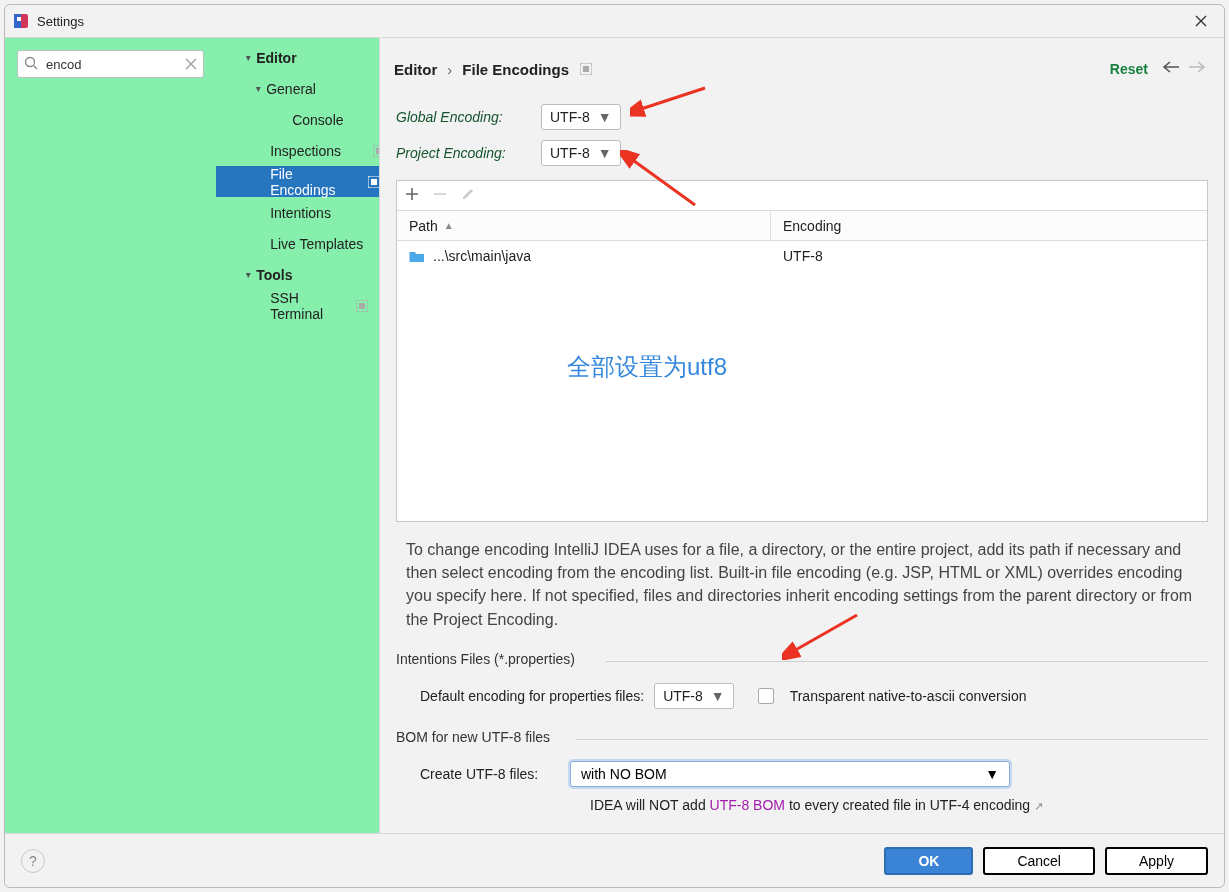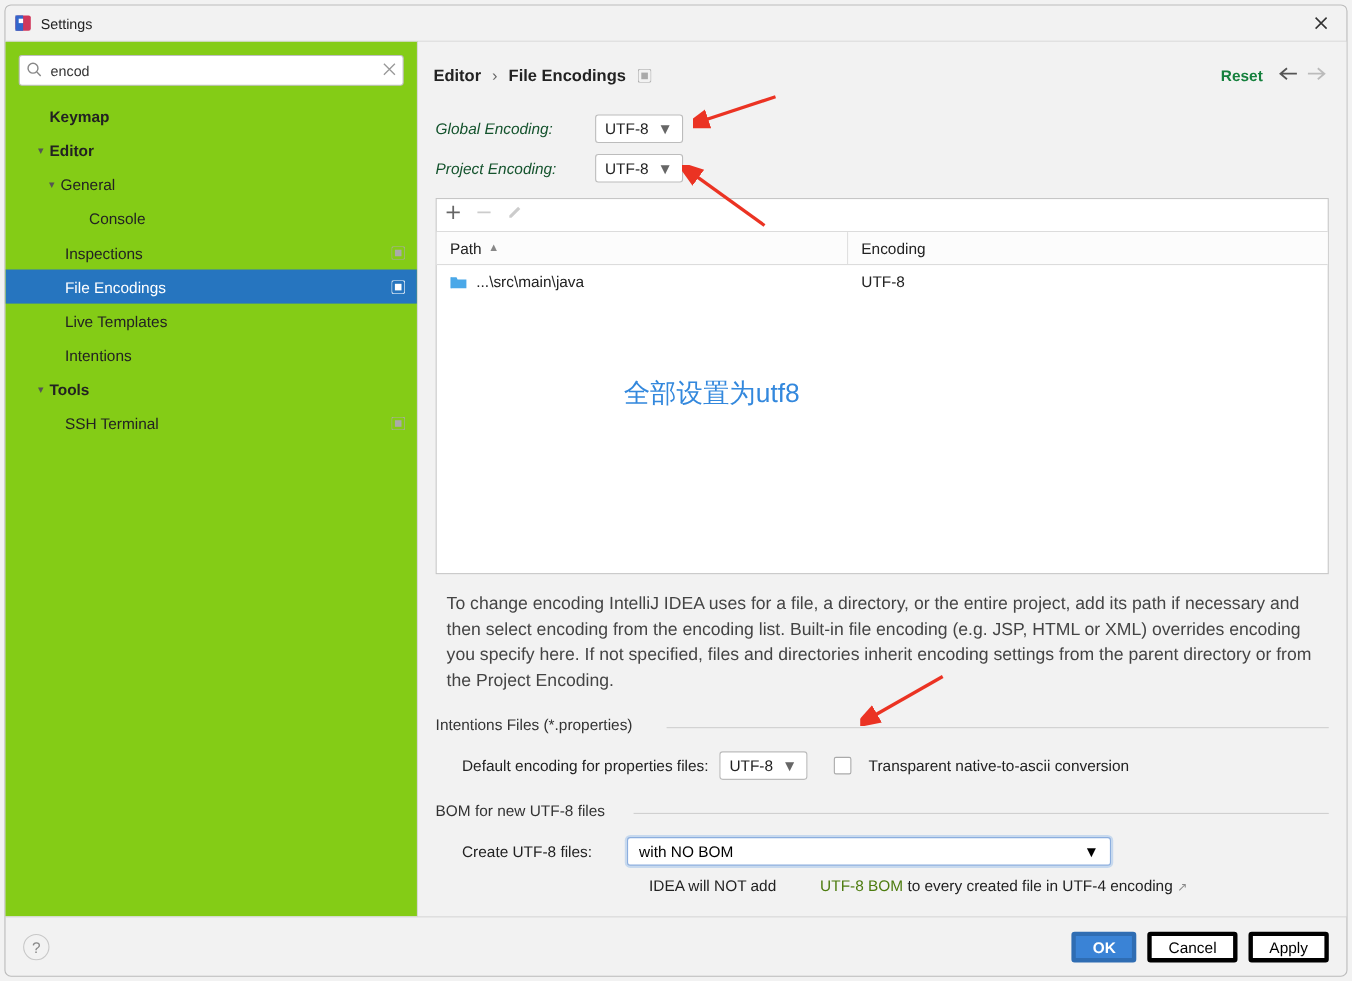--- a/index.html
+++ b/index.html
@@ -4,21 +4,21 @@
 <style>
   * { box-sizing: border-box; margin: 0; padding: 0; font-family: "Segoe UI", Arial, sans-serif; }
   body { width: 1229px; height: 892px; background: #f2f2f2; overflow: hidden; position: relative; }
   .dialog { position: absolute; top: 4px; left: 4px; right: 4px; bottom: 4px; background: #f2f2f2; border: 1px solid #bbb; border-radius: 6px; display: flex; flex-direction: column; }
   .titlebar { height: 32px; display: flex; align-items: center; padding: 0 8px 0 8px; }
   .titlebar .app-icon { width: 16px; height: 16px; margin-right: 8px; }
   .titlebar .title { font-size: 13px; color: #222; }
   .titlebar .spacer { flex: 1; }
   .titlebar .close { width: 30px; height: 24px; display:flex; align-items:center; justify-content:center; cursor:pointer; }
   .main-area { flex:1; display:flex; border-top:1px solid #d8d8d8; }
-  .sidebar { width: 375px; background:#84cc16; border-right:1px solid #d8d8d8; display:flex; flex-direction:column; }
+  .sidebar { width: 375px; background:#86efac; border-right:1px solid #d8d8d8; display:flex; flex-direction:row; }
   .search-row { padding:12px 12px 8px 12px; }
   .search-box { position:relative; }
   .search-box input { width:100%; height:28px; border:1px solid #bfbfbf; border-radius:3px; padding:0 26px 0 28px; font-size:13px; color:#333; }
   .search-box .search-icon { position:absolute; left:7px; top:6px; color:#777; }
   .search-box .clear-icon { position:absolute; right:7px; top:6px; color:#999; cursor:pointer; }
   .tree { padding-top:4px; font-size:14px; color:#222; overflow:auto; }
   .tree .tree-item { height:31px; display:flex; align-items:center; padding:0 10px; cursor:pointer; }
   .tree .tree-item.selected { background:#2675bf; color:#fff; }
   .tree .tree-item .expand { width:16px; display:inline-flex; justify-content:center; color:#555; font-size:10px; }
   .tree .item-label { flex:1; }
@@ -49,38 +49,38 @@
   .toolbar-strip .tb-btn { color:#666; cursor:pointer; }
   .toolbar-strip .tb-btn.disabled { color:#ccc; cursor:default; }
   .table-header { height:30px; display:flex; border-bottom:1px solid #dcdcdc; background:#fcfcfc; }
   .table-header .th { padding:0 12px; display:flex; align-items:center; font-size:14px; color:#222; border-right:1px solid #e0e0e0; }
   .table-header .th:last-child { border-right:none; }
   .table-header .sort { margin-left:6px; color:#888; font-size:10px; }
   .table-body { height:280px; position:relative; }
   .table-row { height:30px; display:flex; }
   .table-row .td { padding:0 12px; font-size:14px; color:#222; display:flex; align-items:center; }
   .folder-icon { width:16px; height:14px; margin-right:8px; display:inline-block; }
-  .annotation-text { position:absolute; top:100px; left:170px; font-size:24px; color:#3388dd; font-weight:400; }
+  .annotation-text { position:absolute; top:110px; left:170px; font-size:24px; color:#3388dd; font-weight:400; }
   .help-text { padding:16px 20px 0 26px; font-size:16px; color:#444; line-height:1.45; }
   .section { padding:0 16px; margin-top:20px; }
   .section-title { font-size:14px; color:#333; position:relative; padding-bottom:4px; }
   .section-title::after { content:""; position:absolute; left:210px; right:0; top:10px; height:1px; background:#d0d0d0; }
   .section.bom .section-title::after { left:180px; }
   .section-body { padding:12px 0 0 24px; }
   .section-body .row { display:flex; align-items:center; gap:10px; }
   .section-body label { font-size:14px; color:#222; }
   .checkbox { width:16px; height:16px; border:1px solid #aaa; border-radius:2px; background:#fff; margin-left:14px; margin-right:6px; }
   .wide-combo { flex:0 0 440px; height:26px; border:1px solid #8caede; box-shadow:0 0 0 2px rgba(100,160,230,0.3); border-radius:3px; background:#fff; padding:0 10px; display:flex; align-items:center; font-size:14px; justify-content:space-between; }
   .footnote { padding:10px 0 0 170px; font-size:14px; color:#222; }
-  .footnote a { color:#4d7c0f; text-decoration:none;margin-left:36px; }
+  .footnote a { color:#a21caf; text-decoration:none; }
   .footnote .ext { color:#888; font-size:11px; margin-left:4px; }
   .button-bar { height:54px; border-top:1px solid #d8d8d8; display:flex; align-items:center; padding:0 16px; }
   .help-btn { width:24px; height:24px; border:1px solid #c8c8c8; border-radius:50%; display:flex; align-items:center; justify-content:center; color:#888; font-size:14px; cursor:pointer; }
   .button-bar .spacer { flex:1; }
-  .btn { height:28px; padding:0 15px; border:4px solid #000000; border-radius:3px; background:#fff; font-size:14px; cursor:pointer; margin-left:10px; display:flex; align-items:center; }
+  .btn { height:28px; padding:0 32px; border:2px solid #000000; border-radius:3px; background:#fff; font-size:14px; cursor:pointer; margin-left:10px; display:flex; align-items:center; }
   .btn.primary { background:#3a83d6; border-color:#2f6db3; color:#fff; font-weight:600; }
   .arrow-svg { position:absolute; pointer-events:none; }
 </style>
 </head>
 <body>
 
 <div class="dialog">
   <div class="titlebar">
     <span class="app-icon">
       <svg width="16" height="16">
@@ -111,24 +111,20 @@
           <input type="text" value="encod" style="">
           <span class="clear-icon">
             <svg width="12" height="12">
                 <path d="M1 1 L11 11 M11 1 L1 11" stroke="#999" stroke-width="1.2"></path>
               </svg>
           </span>
         </div>
       </div>
       <div class="tree">
         <div class="tree-item indent-0">
-            <span class="expand"></span>
-            <span class="item-label bold">Keymap</span>
-          </div>
-        <div class="tree-item indent-0">
             <span class="expand">▾</span>
             <span class="item-label bold">Editor</span>
           </div>
         <div class="tree-item indent-1">
             <span class="expand">▾</span>
             <span class="item-label">General</span>
           </div>
         <div class="tree-item indent-3">
             <span class="item-label">Console</span>
           </div>
@@ -144,24 +140,24 @@
         <div class="tree-item indent-2 selected">
             <span class="item-label">File Encodings</span>
             <span class="badge">
               <svg width="12" height="12">
                 <rect x="0" y="0" width="12" height="12" rx="2" fill="none" stroke="#fff"></rect>
                 <rect x="3" y="3" width="6" height="6" fill="#fff"></rect>
               </svg>
             </span>
           </div>
         <div class="tree-item indent-2">
+            <span class="item-label">Intentions</span>
+          </div>
+        <div class="tree-item indent-2">
             <span class="item-label">Live Templates</span>
-          </div>
-        <div class="tree-item indent-2">
-            <span class="item-label">Intentions</span>
           </div>
         <div class="tree-item indent-0">
             <span class="expand">▾</span>
             <span class="item-label bold">Tools</span>
           </div>
         <div class="tree-item indent-2">
             <span class="item-label">SSH Terminal</span>
             <span class="badge">
               <svg width="12" height="12">
                 <rect x="0" y="0" width="12" height="12" rx="2" fill="none" stroke="#aaa"></rect>

